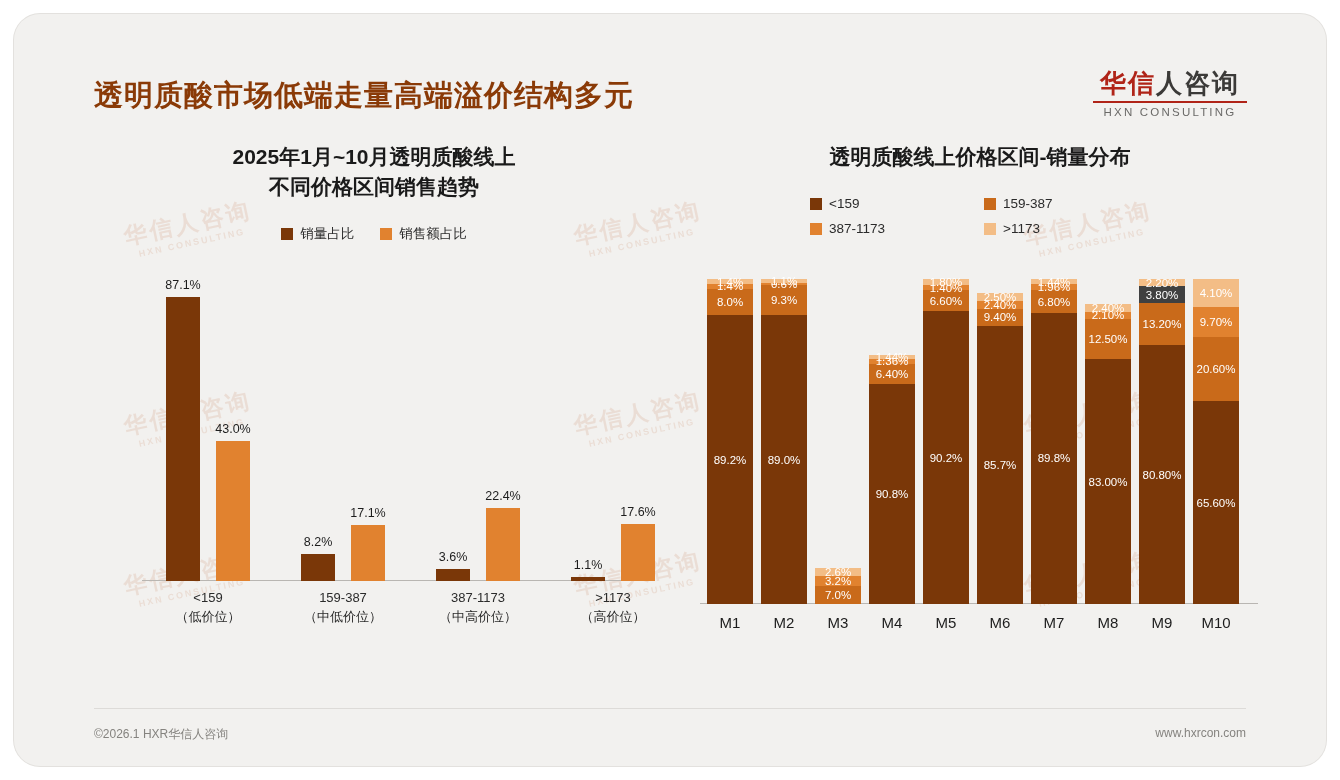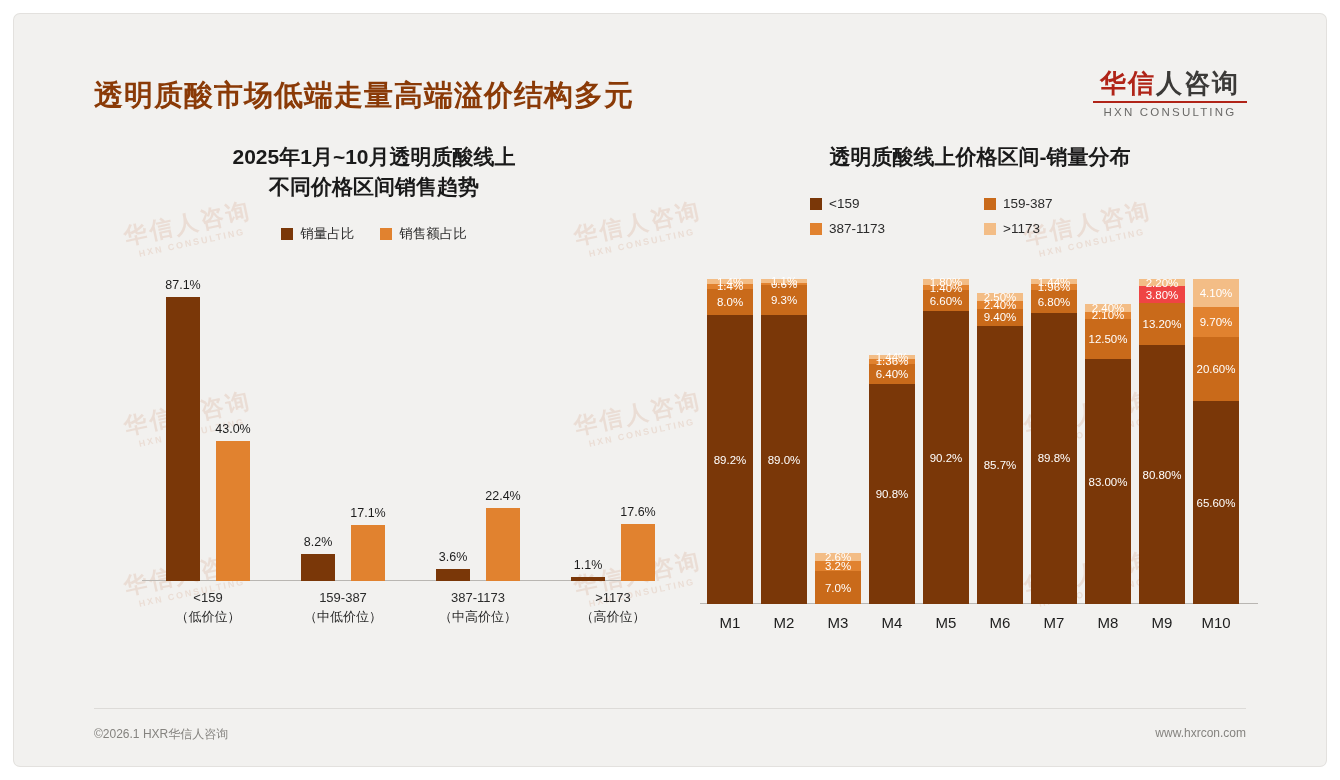--- a/index.html
+++ b/index.html
@@ -13,21 +13,21 @@
     font-family: "Liberation Sans", sans-serif;
     overflow: hidden;
   }
   .slide {
     position: absolute;
     left: 14px;
     top: 14px;
     width: 1312px;
     height: 752px;
     background: #f2f1ef;
-    border-radius: 6px;
+    border-radius: 26px;
     box-shadow: 0 0 0 1px #e3e1de;
     overflow: hidden;
   }
   
   .header {
     position: absolute;
     left: 0; top: 0;
     width: 100%;
     height: 118px;
   }
@@ -443,21 +443,21 @@
             </div>
           <div class="seg" style="height:3.6px;background:#f3bd86">
               <span>1.1%</span>
             </div>
         </div>
         <div class="xlab">M2</div>
       </div>
 
       <div class="stk" style="left:122px;">
         <div class="col" style="height:325px;">
-          <div class="seg" style="height:33px;background:#c96a1a">
+          <div class="seg" style="height:18px;background:#c96a1a">
               <span>7.0%</span>
             </div>
           <div class="seg" style="height:10.4px;background:#e1822f">
               <span>3.2%</span>
             </div>
           <div class="seg" style="height:8.4px;background:#f3bd86">
               <span>2.6%</span>
             </div>
         </div>
         <div class="xlab">M3</div>
@@ -554,21 +554,21 @@
       </div>
 
       <div class="stk" style="left:446px;">
         <div class="col" style="height:325px;">
           <div class="seg" style="height:262.6px;background:#7a3708">
               <span>80.80%</span>
             </div>
           <div class="seg" style="height:42.9px;background:#c96a1a">
               <span>13.20%</span>
             </div>
-          <div class="seg" style="height:17px;background:#ef4444">
+          <div class="seg" style="height:17px;background:#404040">
               <span>3.80%</span>
             </div>
           <div class="seg" style="height:7.1px;background:#f3bd86">
               <span>2.20%</span>
             </div>
         </div>
         <div class="xlab">M9</div>
       </div>
 
       <div class="stk" style="left:500px;">

